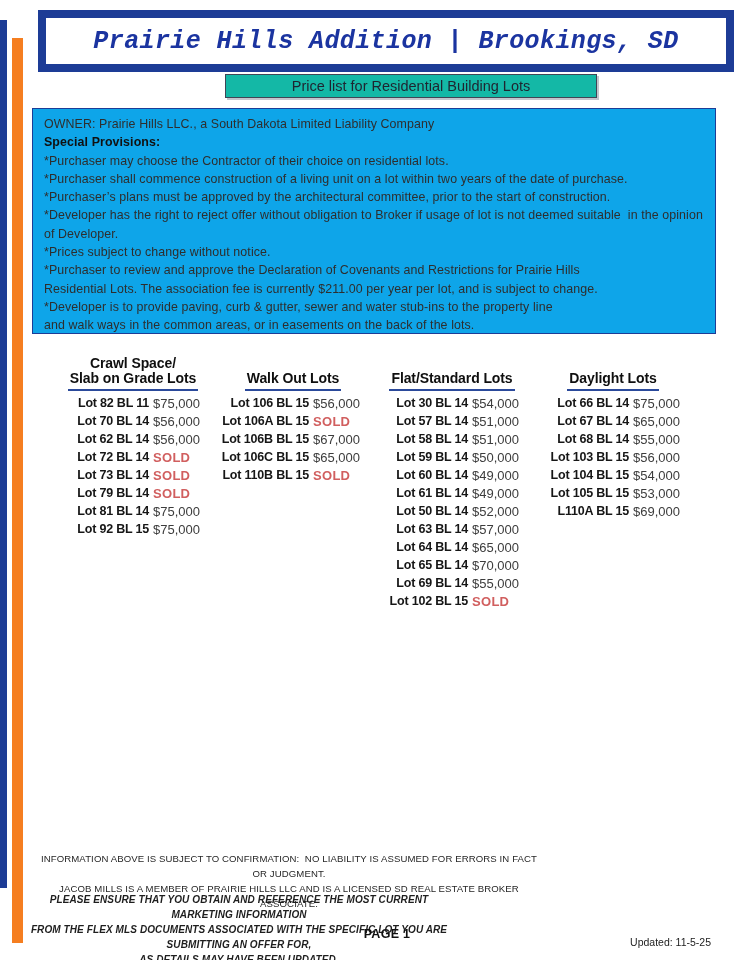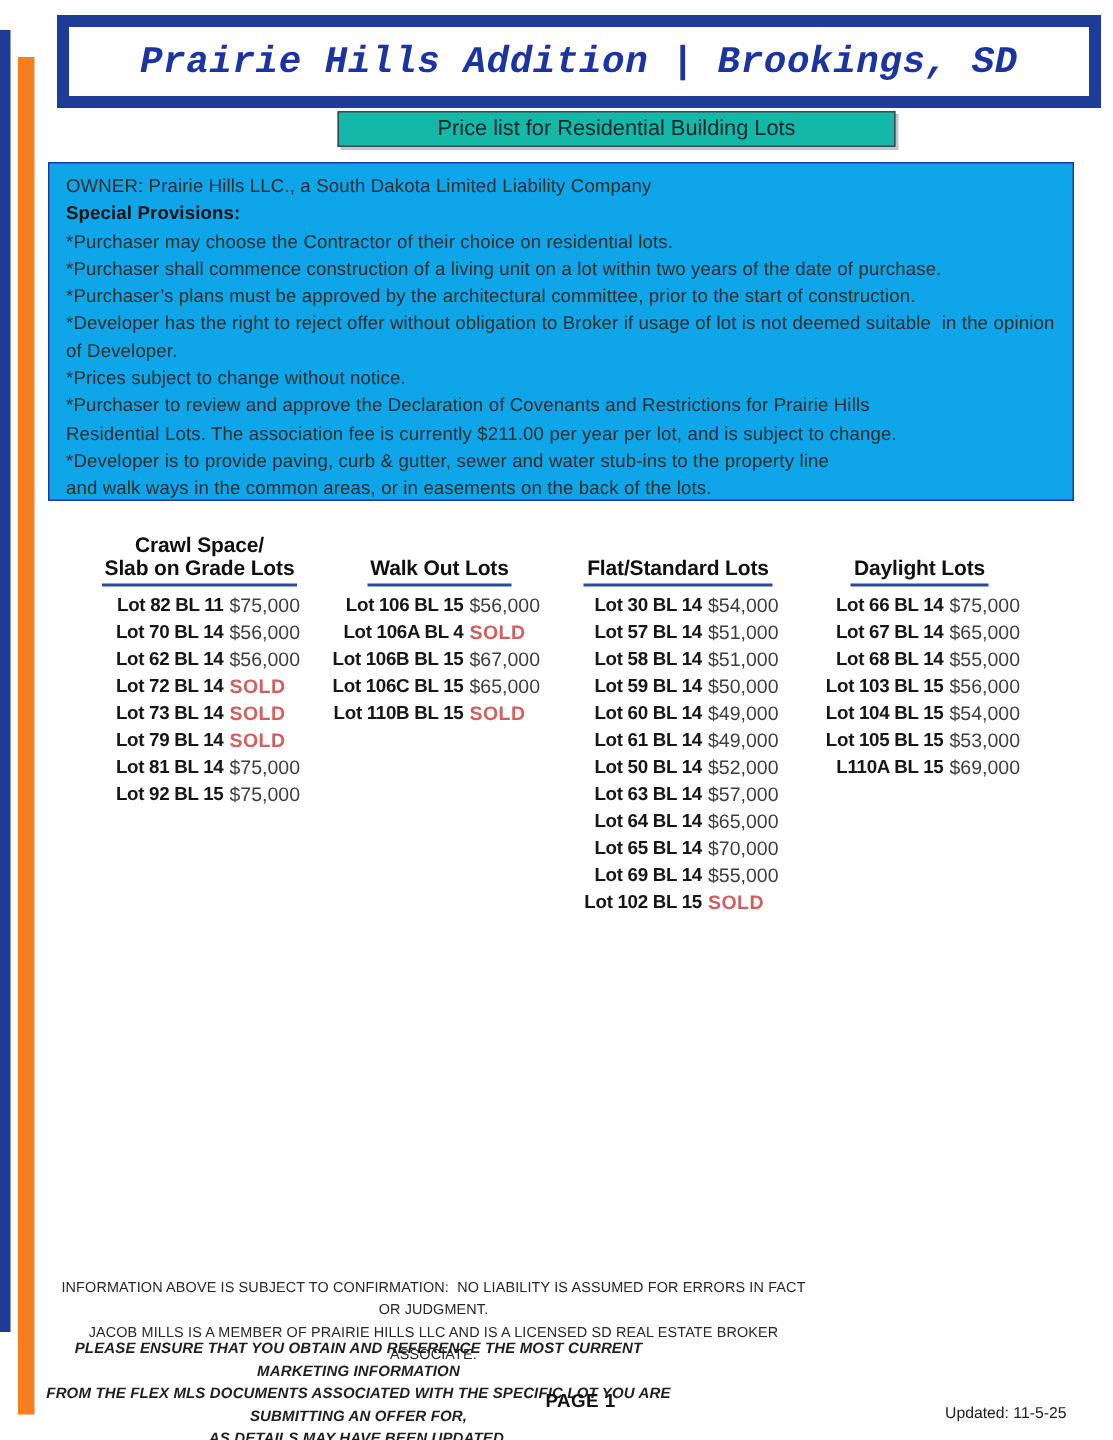--- a/index.html
+++ b/index.html
@@ -156,21 +156,21 @@
           <span class="lot-label">Lot 81 BL 14</span>
           <span class="lot-price">$75,000</span>
         </div><div class="lot-row">
           <span class="lot-label">Lot 92 BL 15</span>
           <span class="lot-price">$75,000</span>
         </div></div>
       <div class="lot-col lot-col-1"><div class="lot-heading one-line"><div>Walk Out Lots</div></div><div class="lot-row">
           <span class="lot-label">Lot 106 BL 15</span>
           <span class="lot-price">$56,000</span>
         </div><div class="lot-row">
-          <span class="lot-label">Lot 106A BL 4</span>
+          <span class="lot-label">Lot 106A BL 15</span>
           <span class="lot-price sold">SOLD</span>
         </div><div class="lot-row">
           <span class="lot-label">Lot 106B BL 15</span>
           <span class="lot-price">$67,000</span>
         </div><div class="lot-row">
           <span class="lot-label">Lot 106C BL 15</span>
           <span class="lot-price">$65,000</span>
         </div><div class="lot-row">
           <span class="lot-label">Lot 110B BL 15</span>
           <span class="lot-price sold">SOLD</span>

